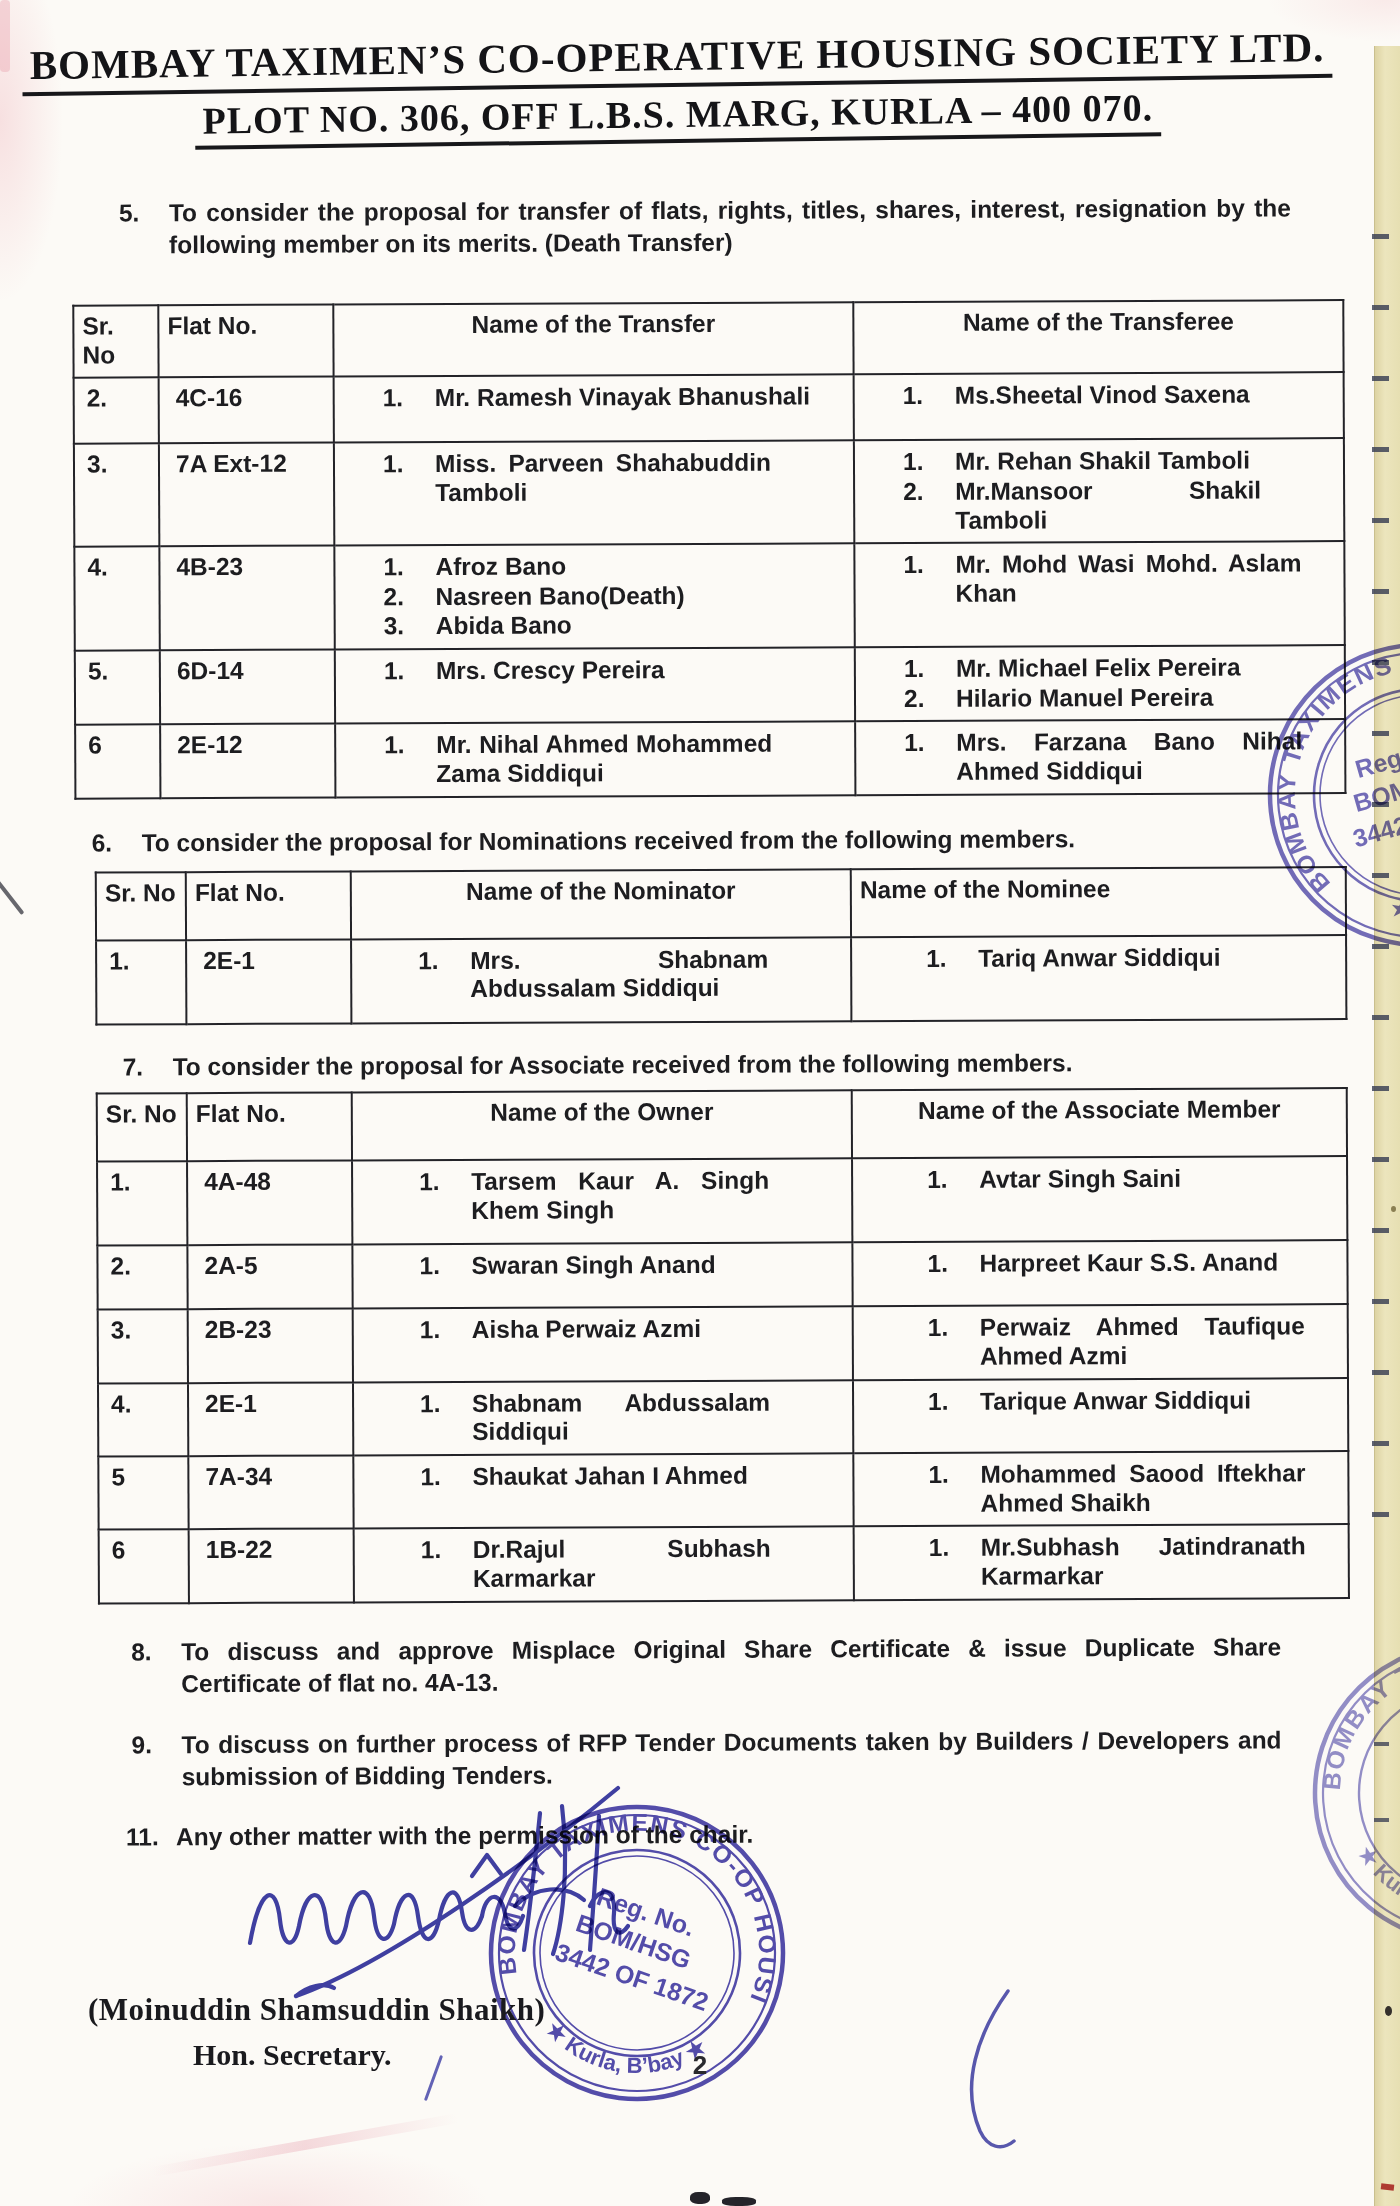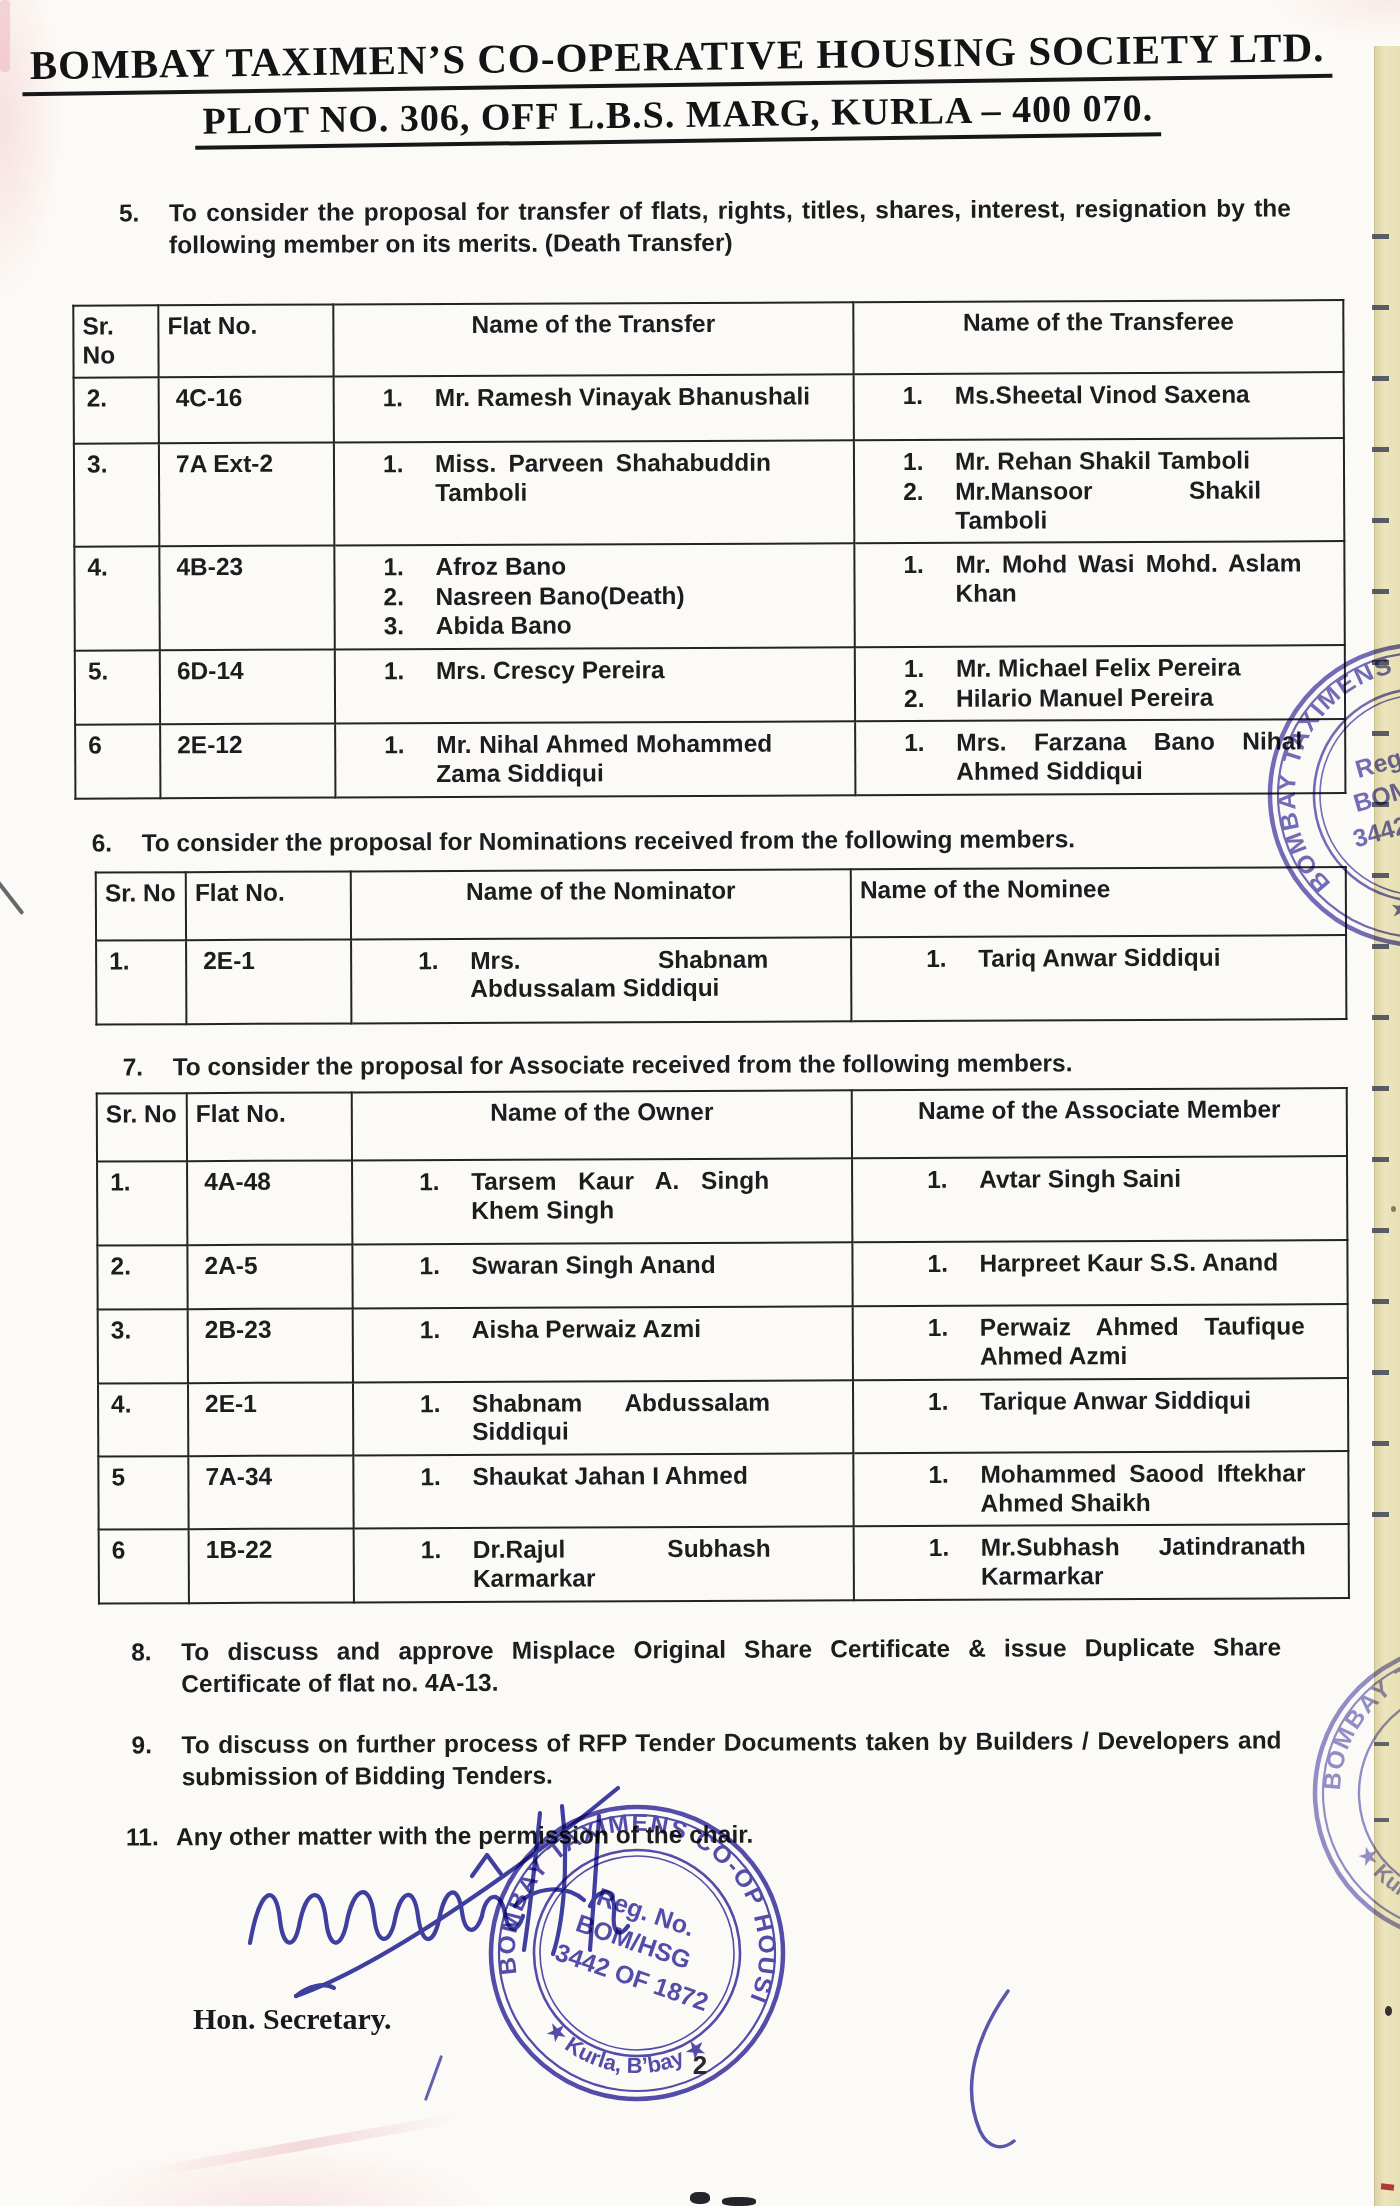--- a/index.html
+++ b/index.html
@@ -126,21 +126,21 @@
           </td>
           <td class="c-names pl48">
             <div class="nm">
                 <span class="nn">1.</span>
                 <span class="nt">Ms.Sheetal Vinod Saxena</span>
               </div>
           </td>
         </tr>
         <tr class="h96">
           <td class="c-sr">3.</td>
-          <td class="c-flat">7A Ext-2</td>
+          <td class="c-flat">7A Ext-12</td>
           <td class="c-names pl48">
             <div class="nm">
                 <span class="nn">1.</span>
                 <span class="nt nw">Miss. Parveen Shahabuddin Tamboli</span>
               </div>
           </td>
           <td class="c-names pl48">
             <div class="nm">
                 <span class="nn">1.</span>
                 <span class="nt">Mr. Rehan Shakil Tamboli</span>
@@ -469,18 +469,19 @@
       <text font-size="24" letter-spacing="1.5" fill="#3c34a4">
         <textPath href="#at3" textLength="695" lengthAdjust="spacingAndGlyphs">BOMBAY TAXIMENS CO-OP HOUSING SOCIETY LTD.</textPath>
       </text>
       <text font-size="22" text-anchor="middle" fill="#3c34a4">
         <textPath href="#ab3" startOffset="50%">★ Kurla, B’bay ★</textPath>
       </text>
     </g>
   </svg>
 
   <div class="sigblock">
+    <div class="signame">(Moinuddin Shamsuddin Shaikh)</div>
     <div class="sigtitle">Hon. Secretary.</div>
   </div>
 
   <div class="pagenum">2</div>
 
 </div>
 
 </body></html>

